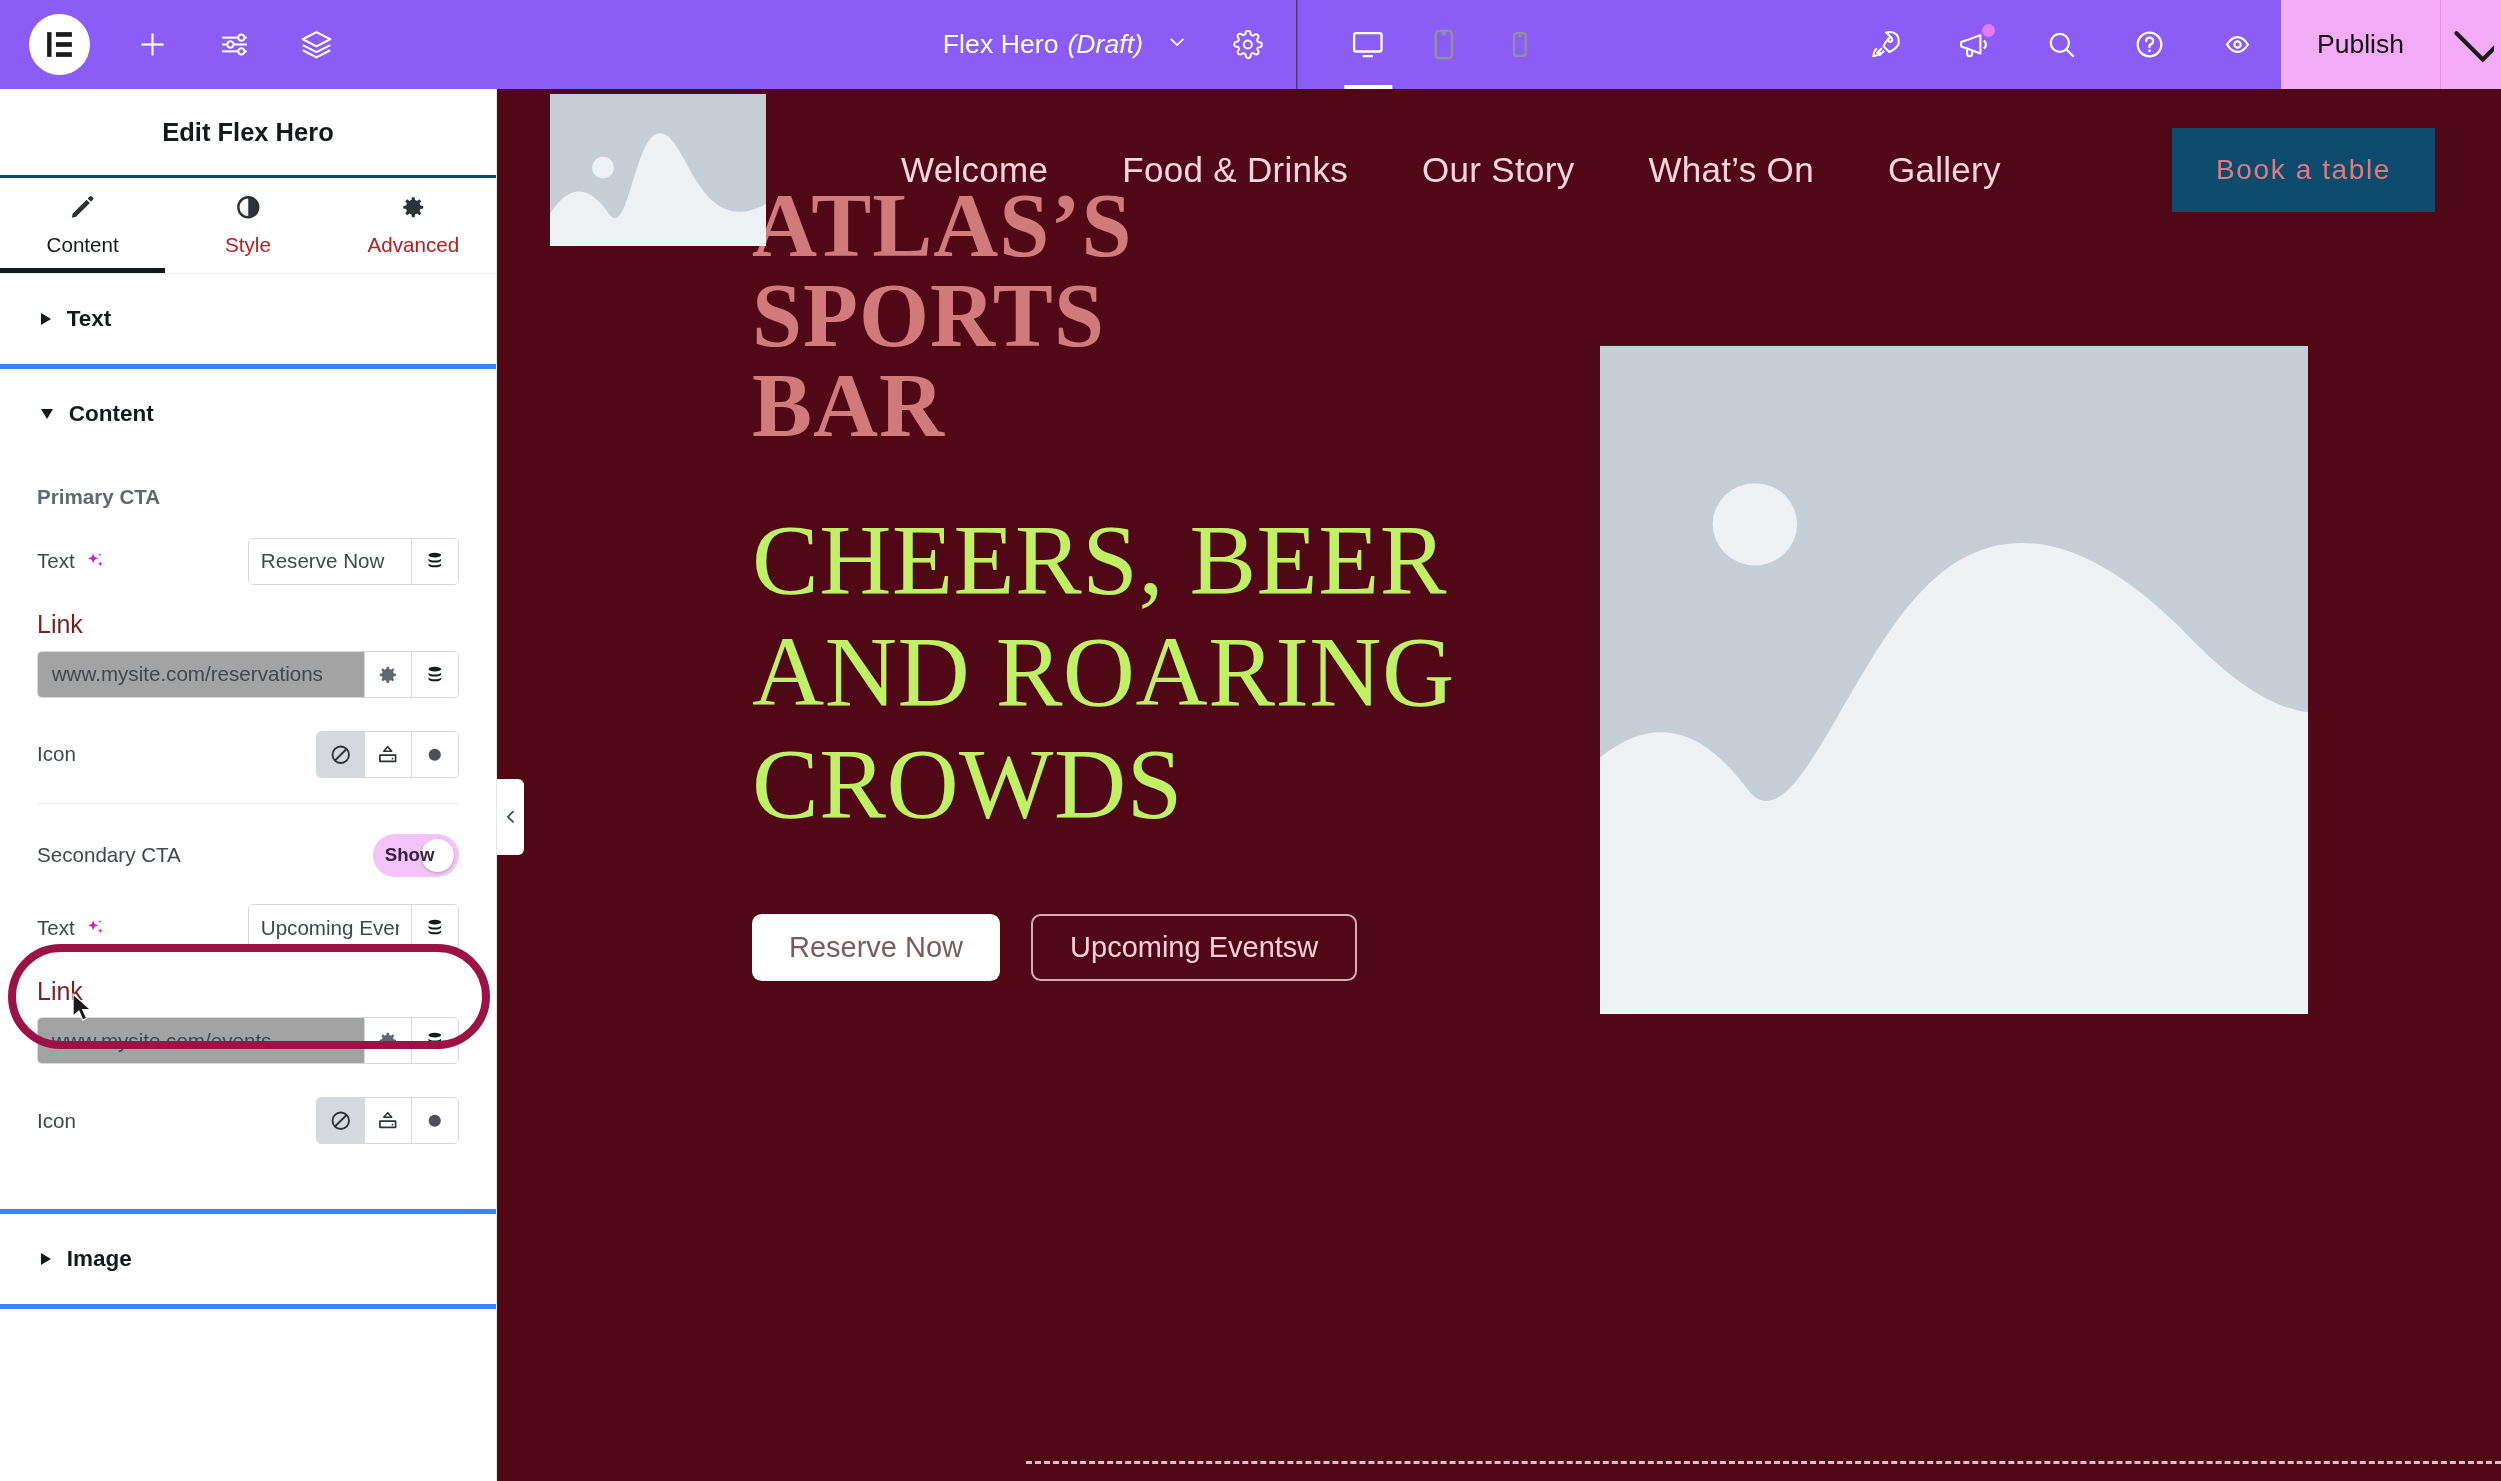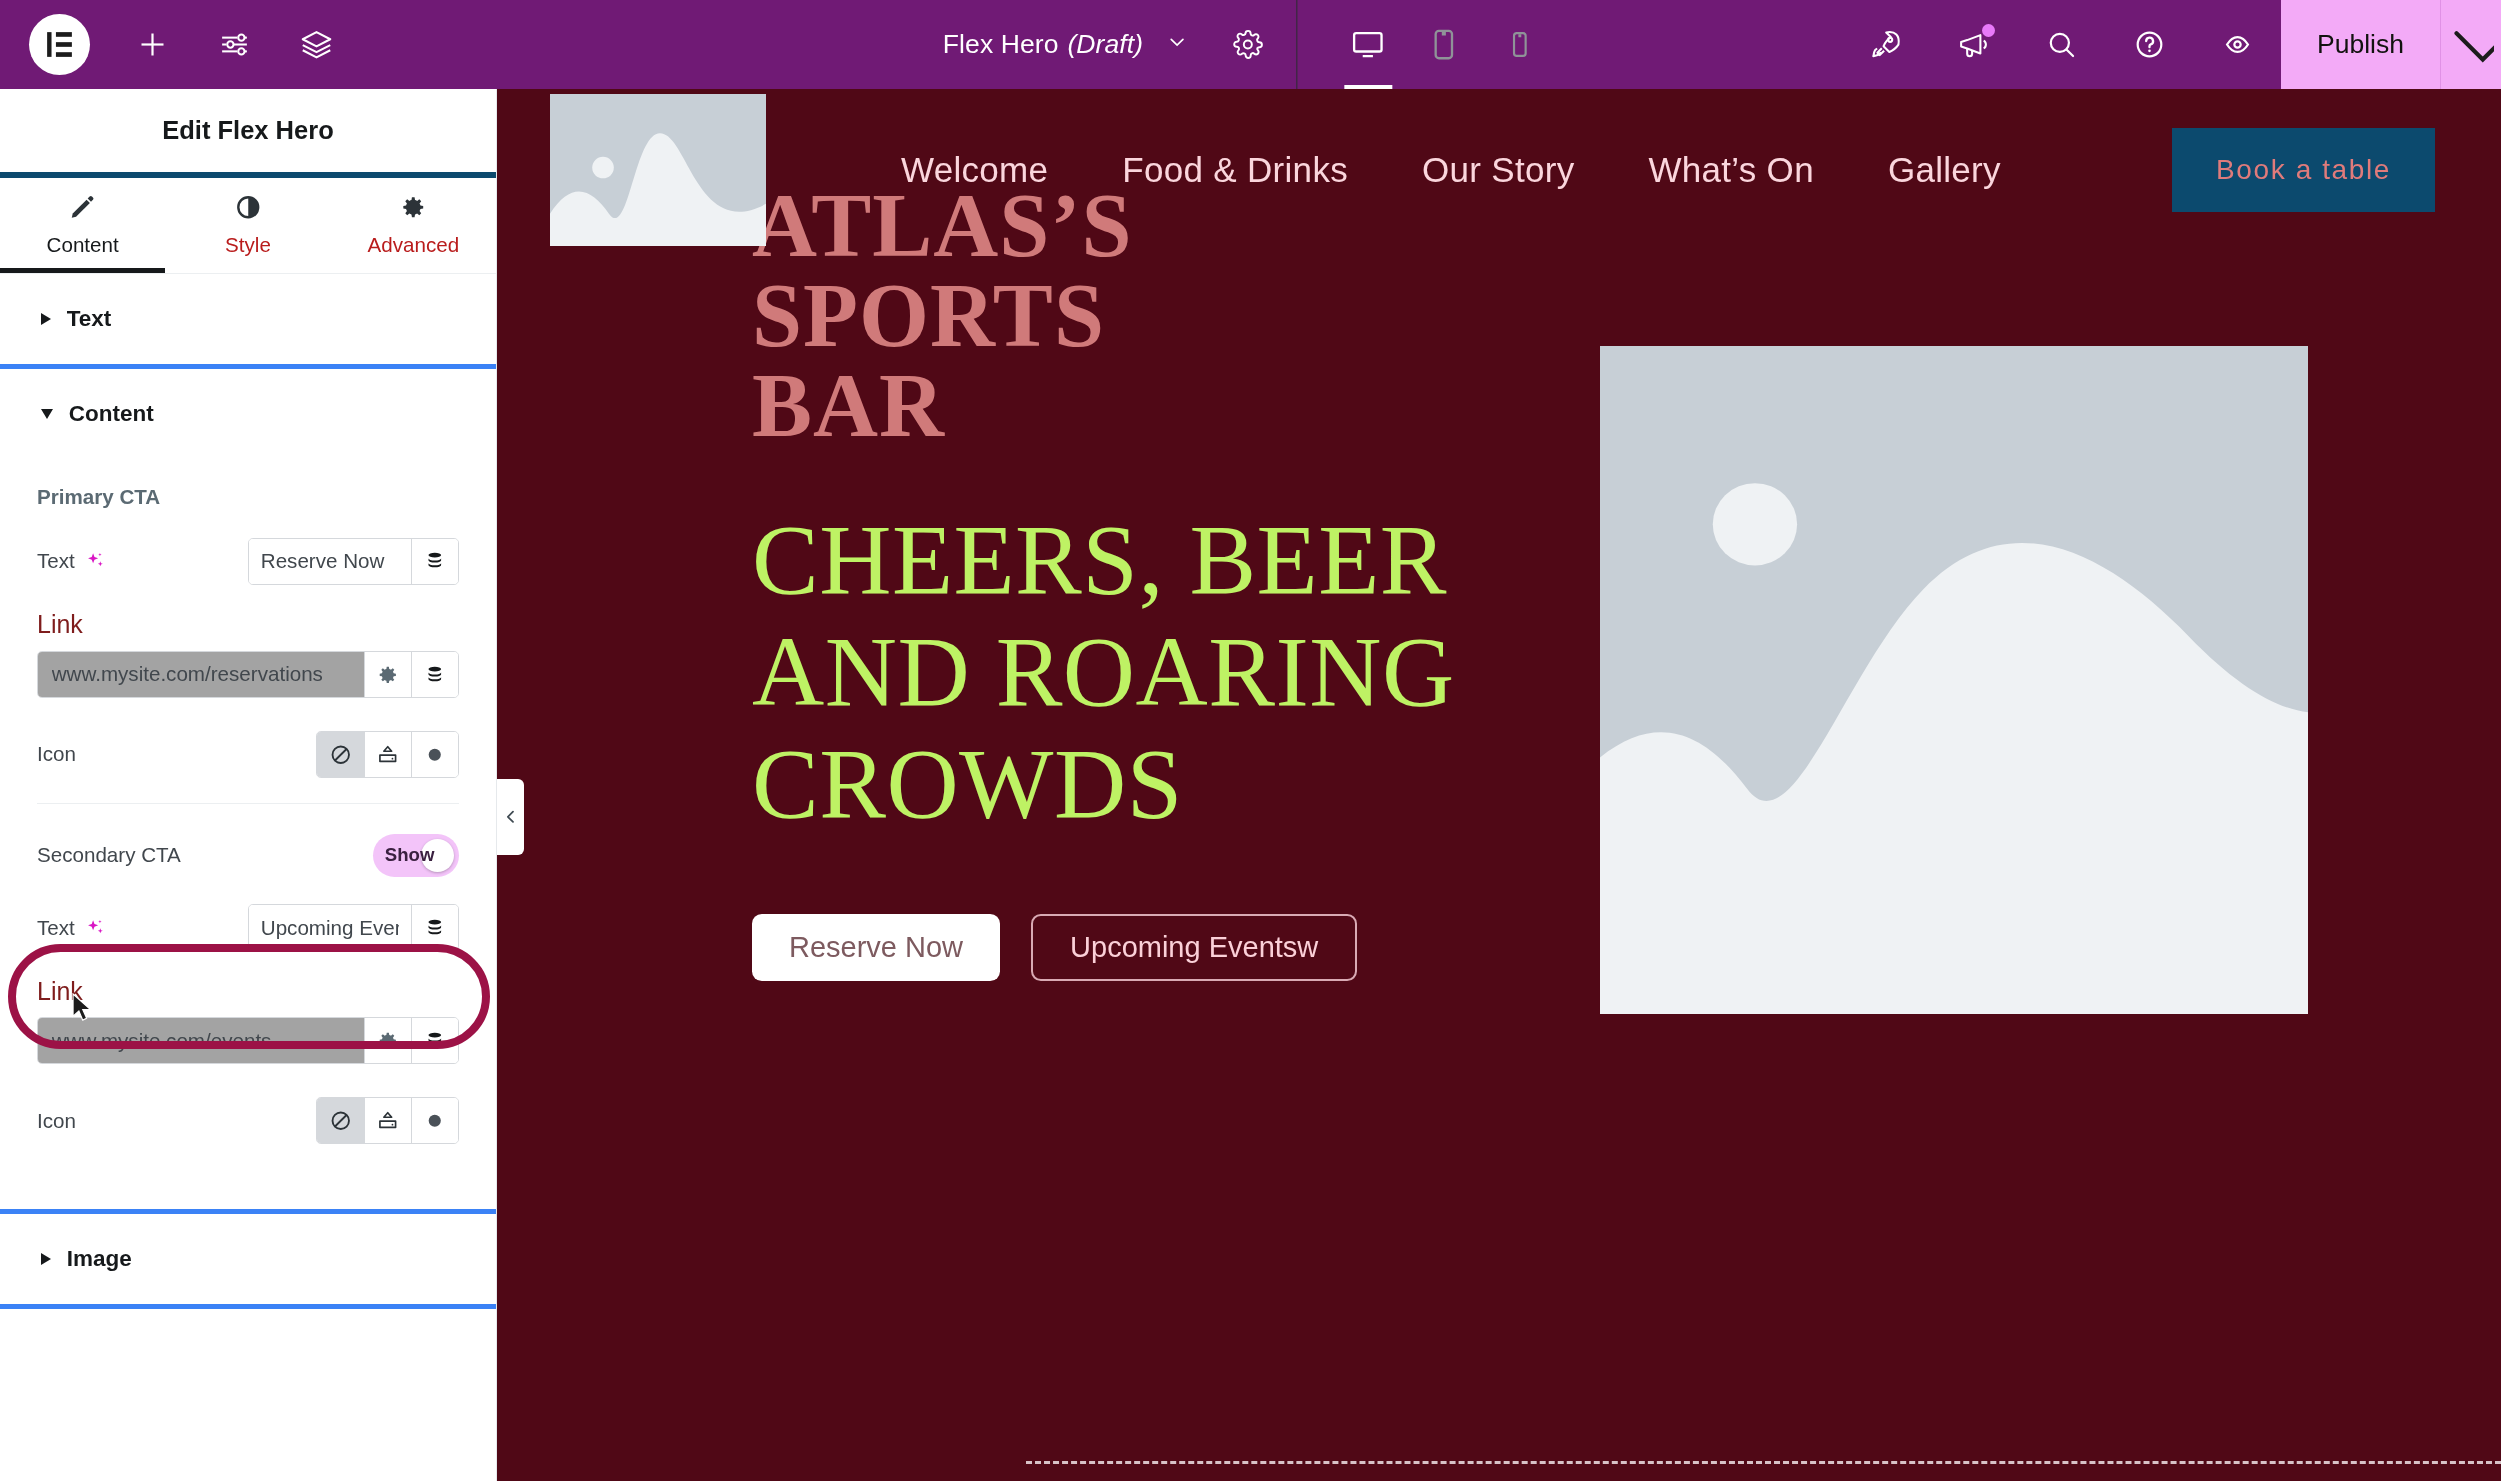--- a/index.html
+++ b/index.html
@@ -7,21 +7,21 @@
     width: 2501px; height: 1482px;
     overflow: hidden;
     background: #0d0d0f;
     font-family: "Liberation Sans", sans-serif;
   }
 
   
   .topbar {
     position: absolute; top: 0; left: 0;
     width: 2501px; height: 89px;
-    background: #701a75;
+    background: #8b5cf6;
     display: flex; align-items: center;
   }
   .tb-left { display: flex; align-items: center; height: 100%; padding-left: 29px; gap: 0; }
   .el-logo {
     width: 61px; height: 61px; border-radius: 50%;
     background: #ffffff;
     display: flex; align-items: center; justify-content: center;
     margin-right: 21.6px;
   }
   .el-logo svg { display:block; }
@@ -85,21 +85,21 @@
   
   .sidebar {
     position: absolute; top: 89px; left: 0;
     width: 497px; height: 1393px;
     background: #ffffff;
     border-right: 1px solid #e6e9ec;
     overflow: hidden;
   }
   .sb-header {
     height: 89px; display: flex; align-items: center; justify-content: center;
-    border-bottom: 6px solid #0c4a6e;
+    border-bottom: 3px solid #0c4a6e;
   }
   .sb-title { font-size: 25.5px; font-weight: bold; color: #16191b; }
 
   .sb-tabs { display: flex; height: 96px; border-bottom: 1px solid #eceff1; }
   .sb-tab {
     flex: 1; display: flex; flex-direction: column;
     align-items: center; justify-content: center; gap: 8.8px;
     position: relative; cursor: pointer;
   }
   .sb-tab .tab-label { font-size: 20.6px; color: #b91c1c; }

